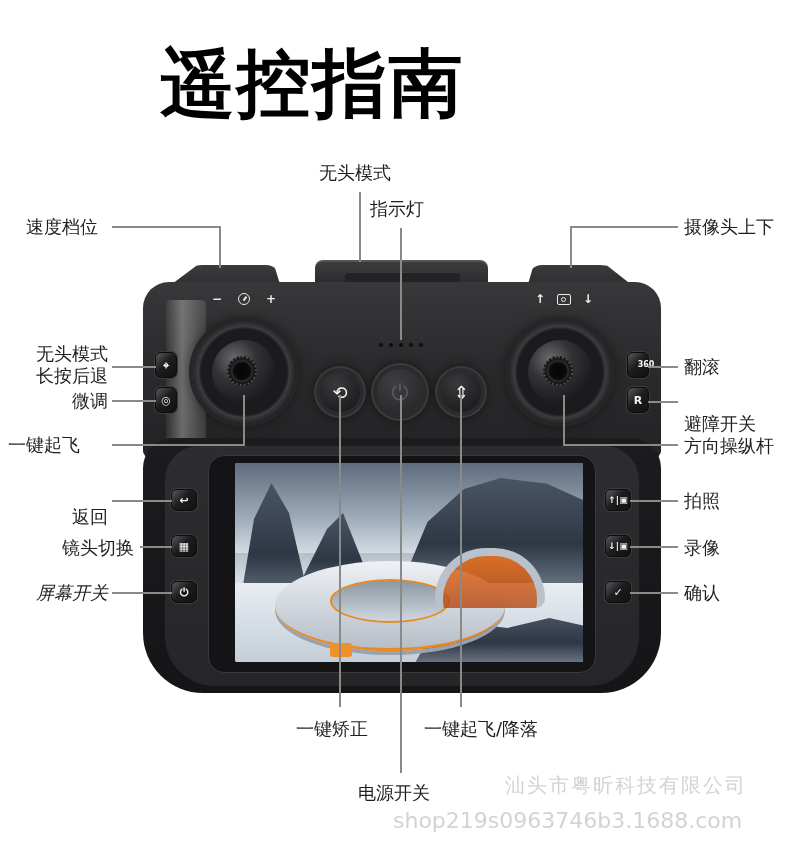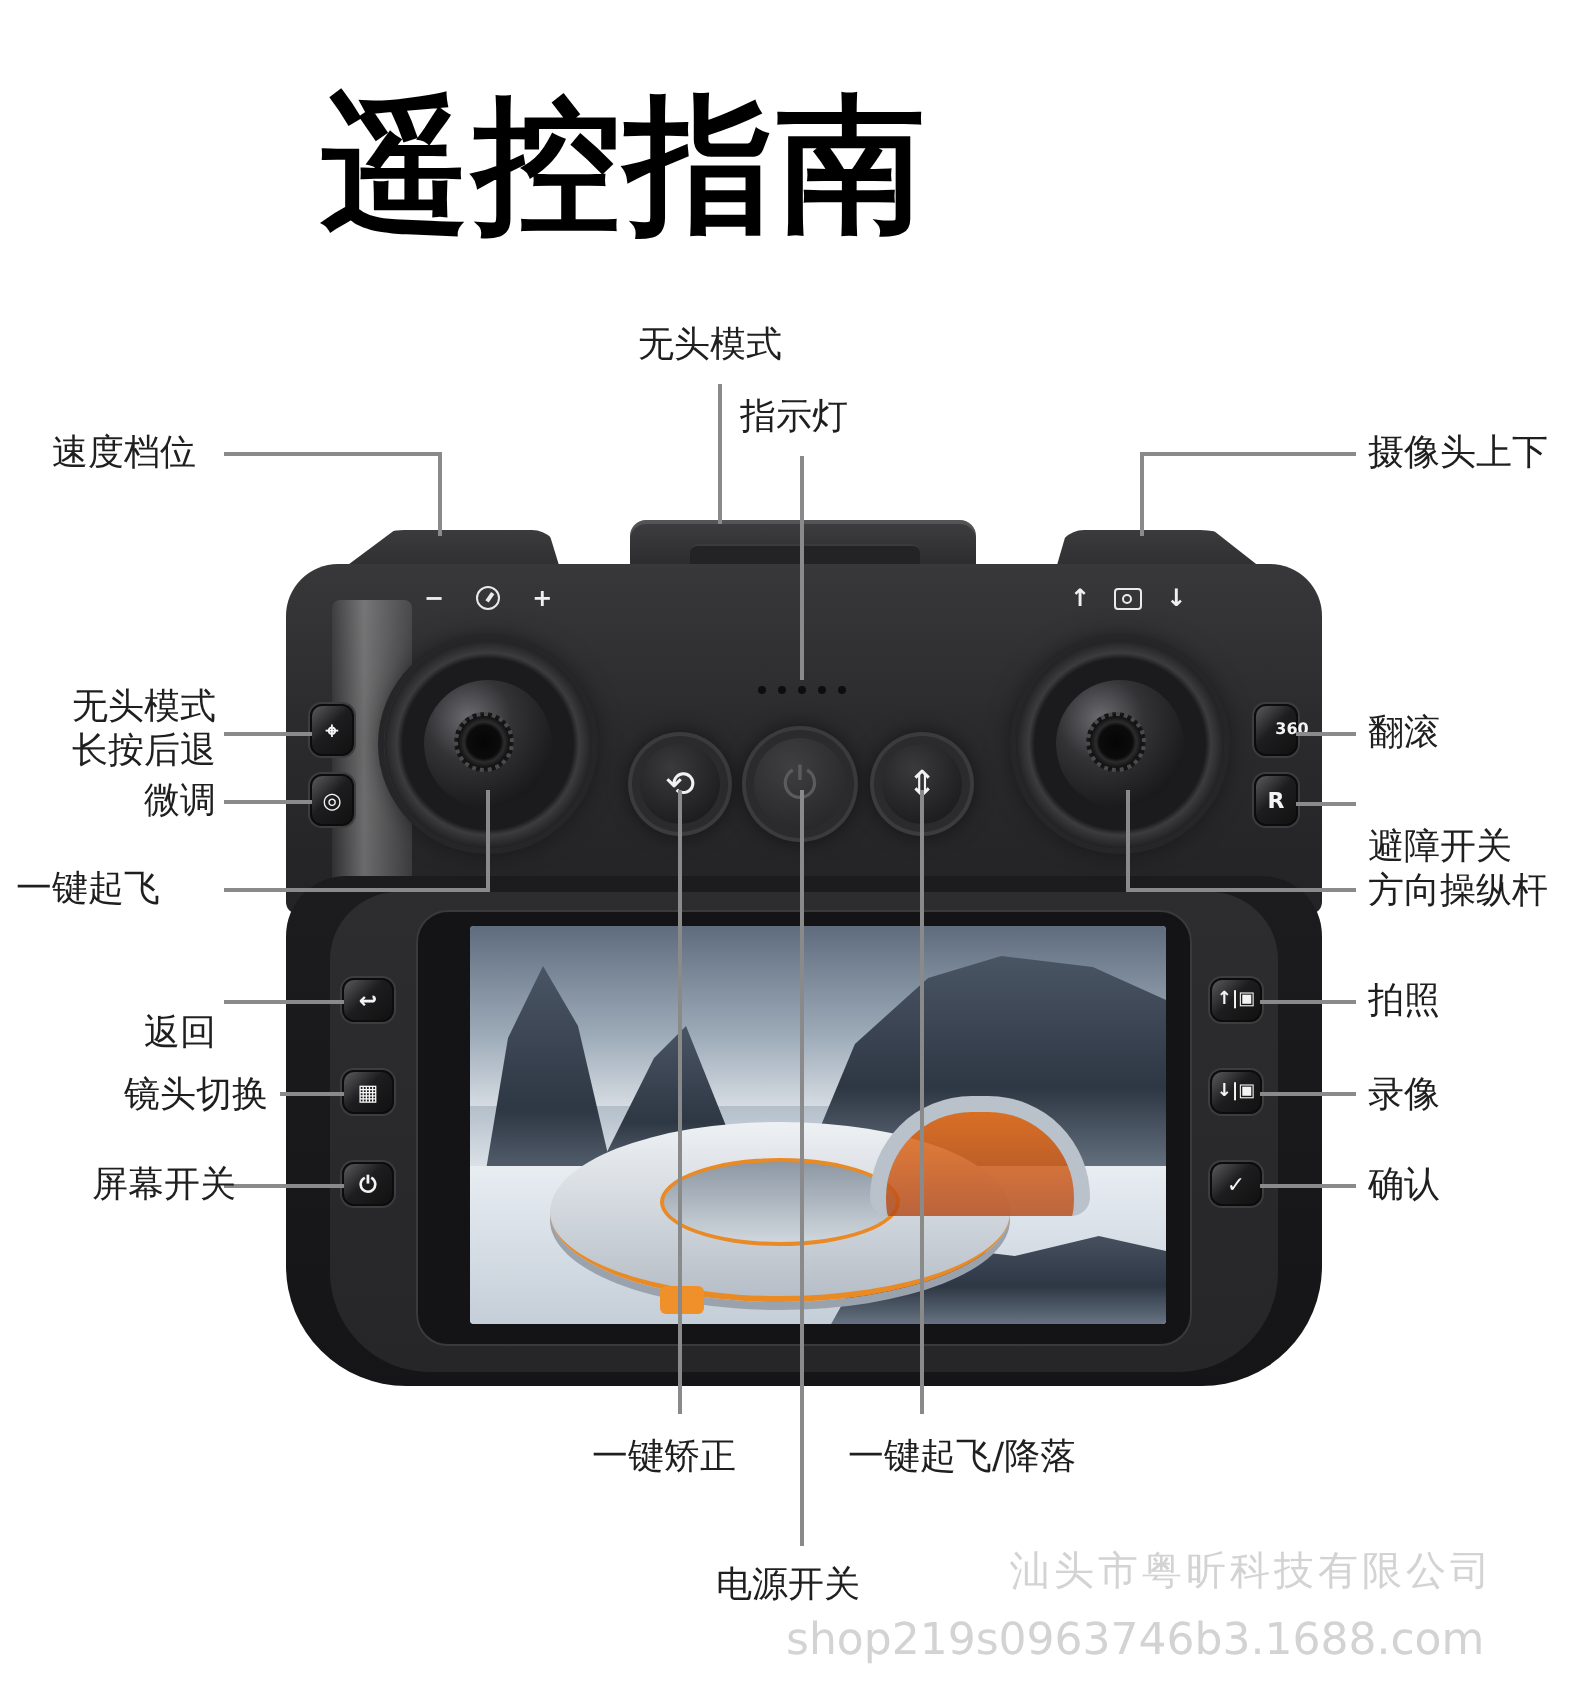--- a/index.html
+++ b/index.html
@@ -299,21 +299,21 @@
 </div>
 <div class="label right-align" style="left:26px; top:390px; width:82px;">微调</div>
 <div class="label" style="left:8px; top:434px;">一键起飞</div>
 
 <div class="label" style="left:684px; top:356px;">翻滚</div>
 <div class="label" style="left:684px; top:391px;margin-top:22px;">避障开关</div>
 <div class="label" style="left:684px; top:435px;">方向操纵杆</div>
 
 <div class="label right-align" style="left:26px; top:506px; width:82px;">返回</div>
 <div class="label right-align" style="left:26px; top:537px; width:108px;">镜头切换</div>
-<div class="label right-align" style="left:36px; top:582px; width:82px;">屏幕开关</div>
+<div class="label right-align" style="left:26px; top:582px; width:82px;font-style:italic;">屏幕开关</div>
 
 <div class="label" style="left:684px; top:490px;">拍照</div>
 <div class="label" style="left:684px; top:537px;">录像</div>
 <div class="label" style="left:684px; top:582px;">确认</div>
 
 <div class="label" style="left:296px; top:718px;">一键矫正</div>
 <div class="label" style="left:424px; top:718px;">一键起飞/降落</div>
 <div class="label" style="left:358px; top:783px;font-family:Liberation Mono, monospace;">电源开关</div>
 
 <div class="watermark" style="left:505px; top:772px; font-size:20px; letter-spacing:2px;">汕头市粤昕科技有限公司</div>

